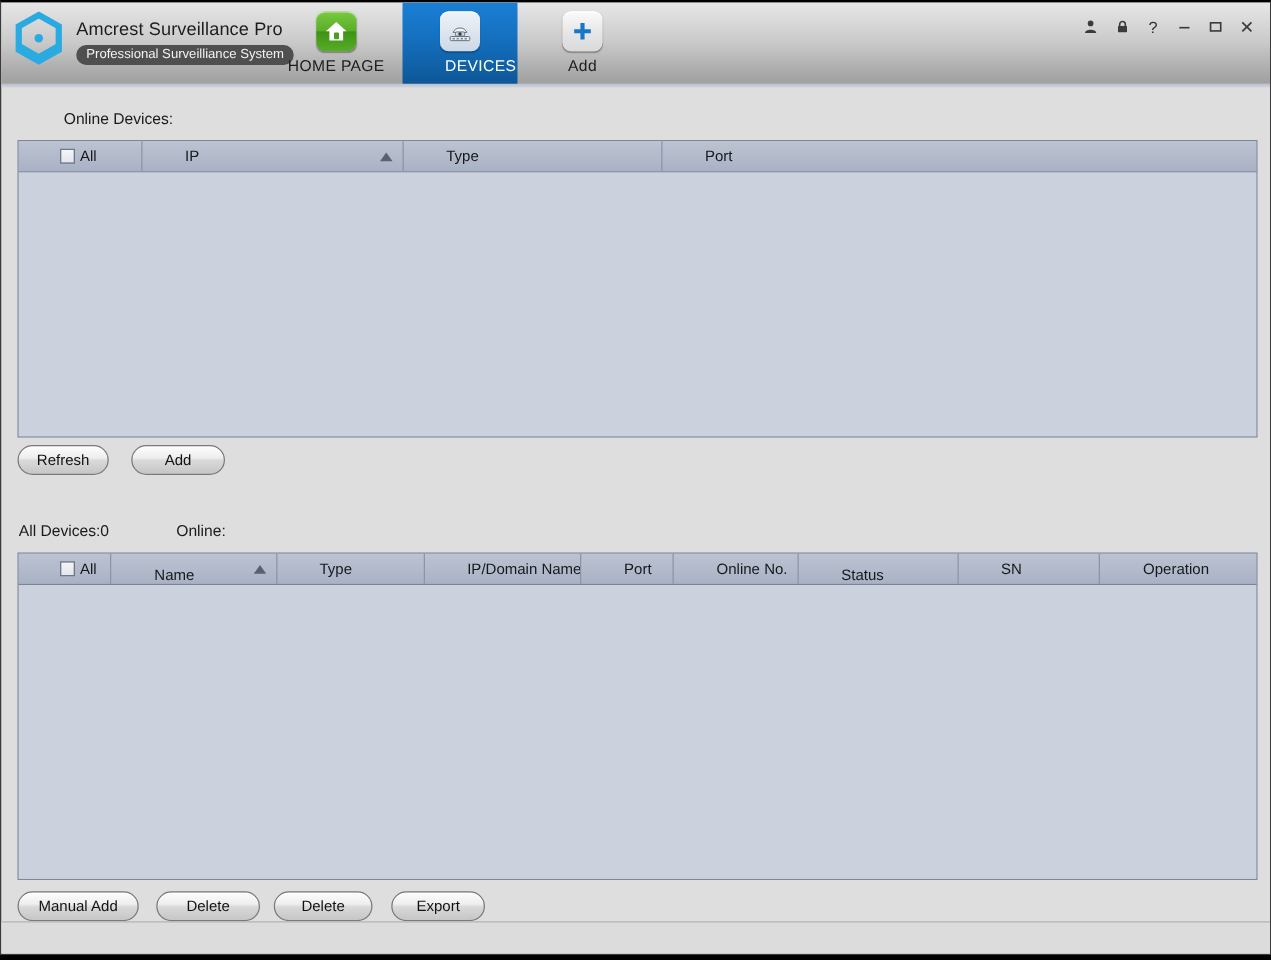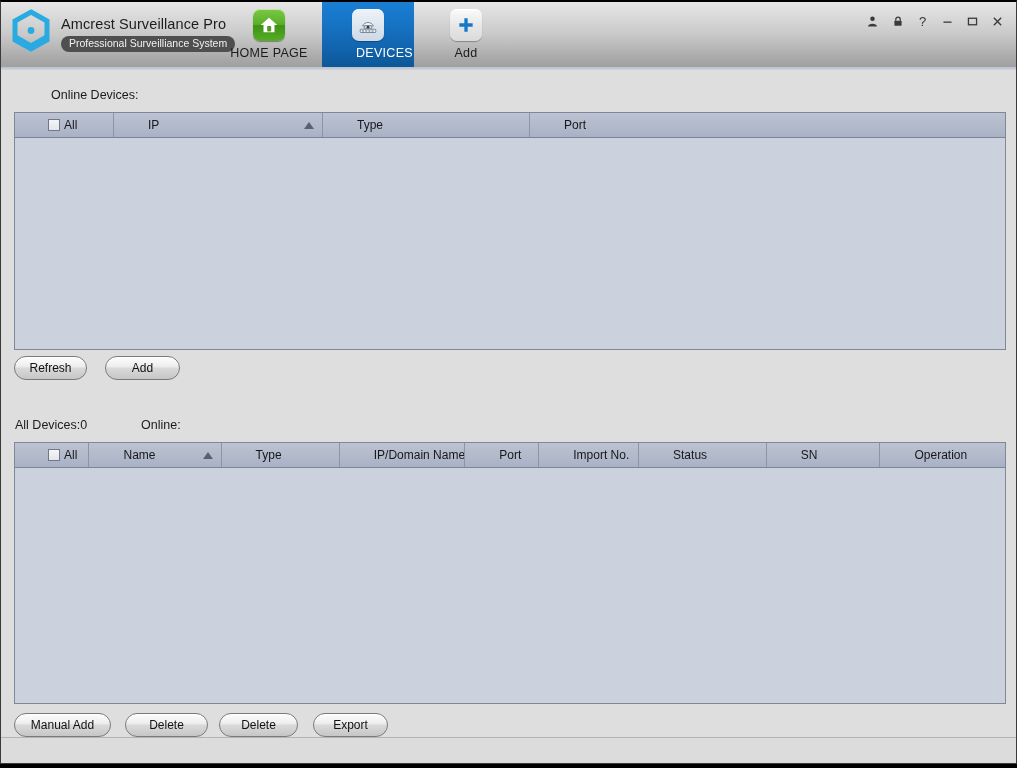--- a/index.html
+++ b/index.html
@@ -328,37 +328,37 @@
 
   <div class="section-label" id="lbl-all-devices">All Devices:0</div>
   <div class="section-label" id="lbl-online-count">Online:</div>
 
   <div class="table" id="table-devices">
     <div class="thead">
         <div class="th th-check" style="width: 62px;">
           <span class="chk"></span>
           <span>All</span>
         </div>
-        <div class="th" style="width: 140px;">
+        <div class="th" style="width: 140px; align-items: flex-end;">
           <span>Name</span>
           <span class="sort-arrow"></span>
         </div>
         <div class="th" style="width: 121px;">
           <span>Type</span>
         </div>
         <div class="th" style="width: 131px;">
           <span>IP/Domain Name</span>
         </div>
         <div class="th" style="width: 61px;">
           <span>Port</span>
         </div>
         <div class="th" style="width: 96px;">
-          <span>Import No.</span>
-        </div>
-        <div class="th" style="width: 134px;">
+          <span>Online No.</span>
+        </div>
+        <div class="th" style="width: 134px; align-items: flex-end;">
           <span>Status</span>
         </div>
         <div class="th" style="width: 115px;">
           <span>SN</span>
         </div>
         <div class="th" style="width: 130px; flex: 1 1 auto;">
           <span>Operation</span>
         </div>
       </div>
     <div class="tbody" style="height:235px"></div>

